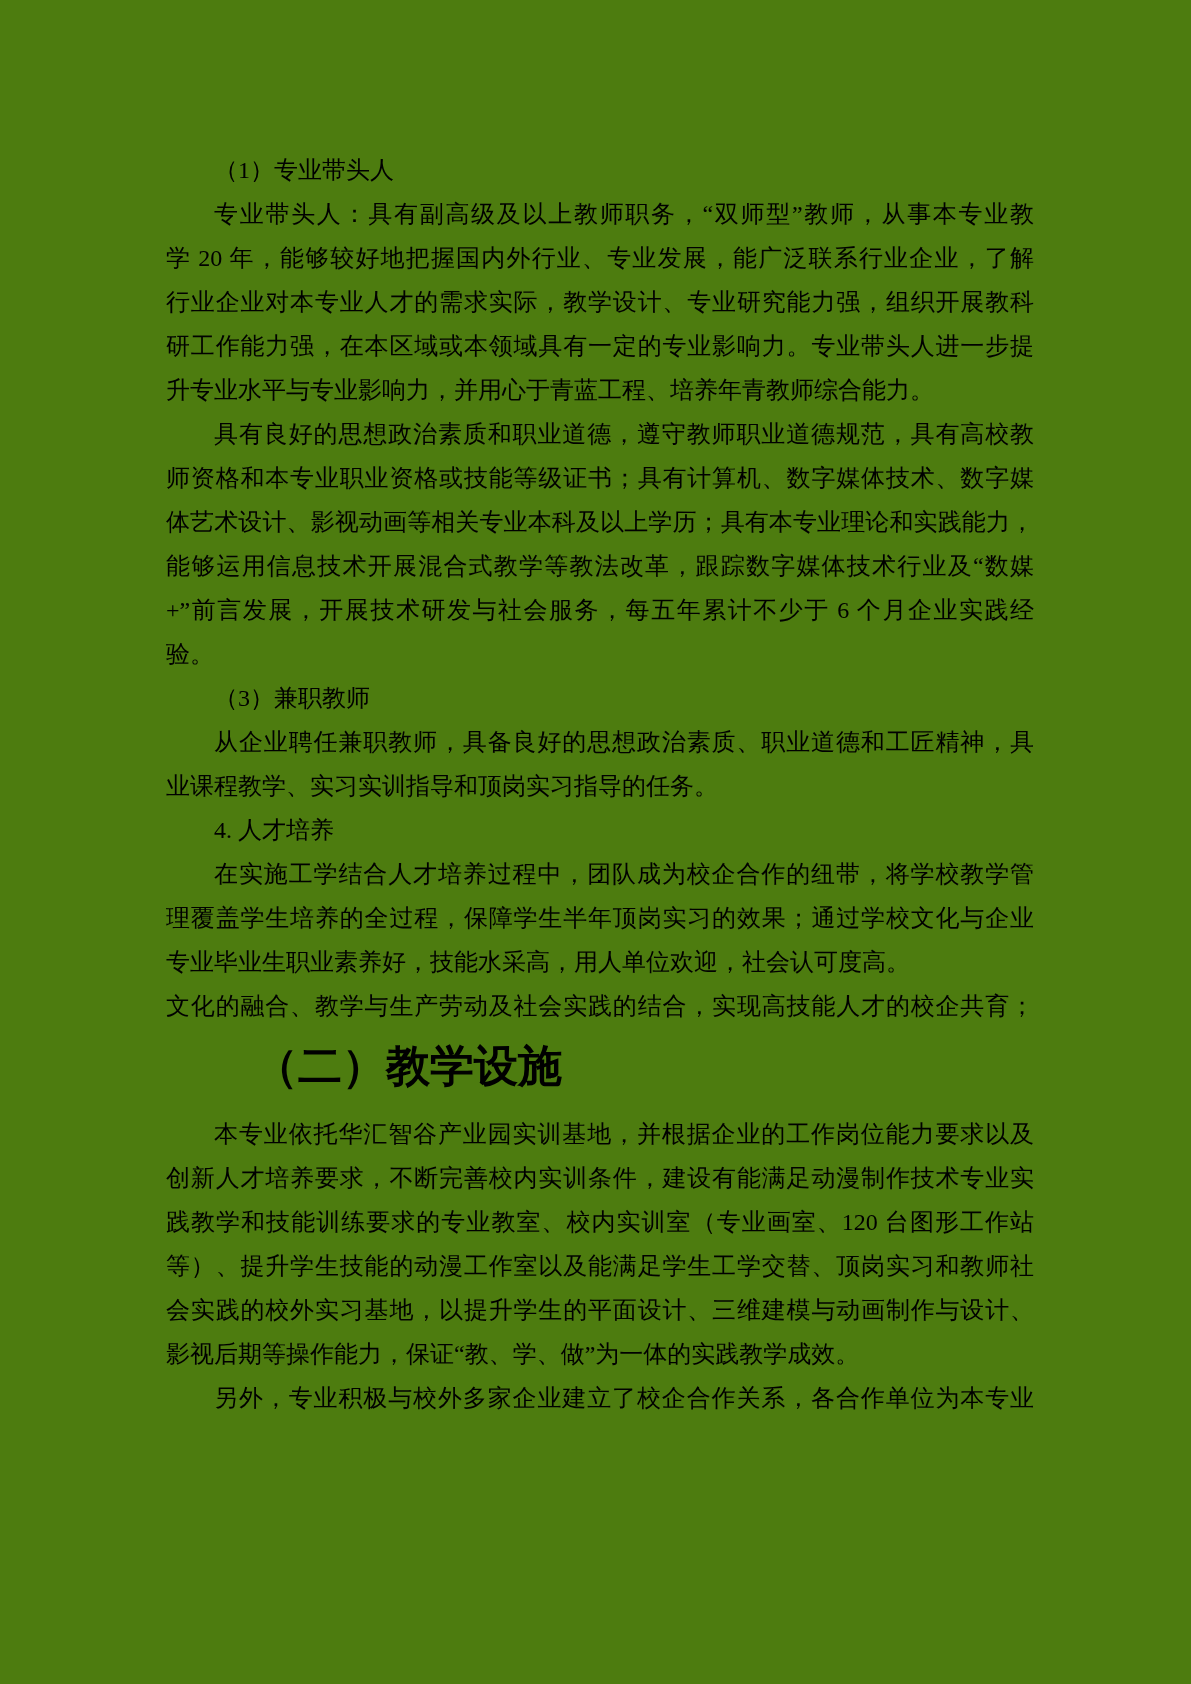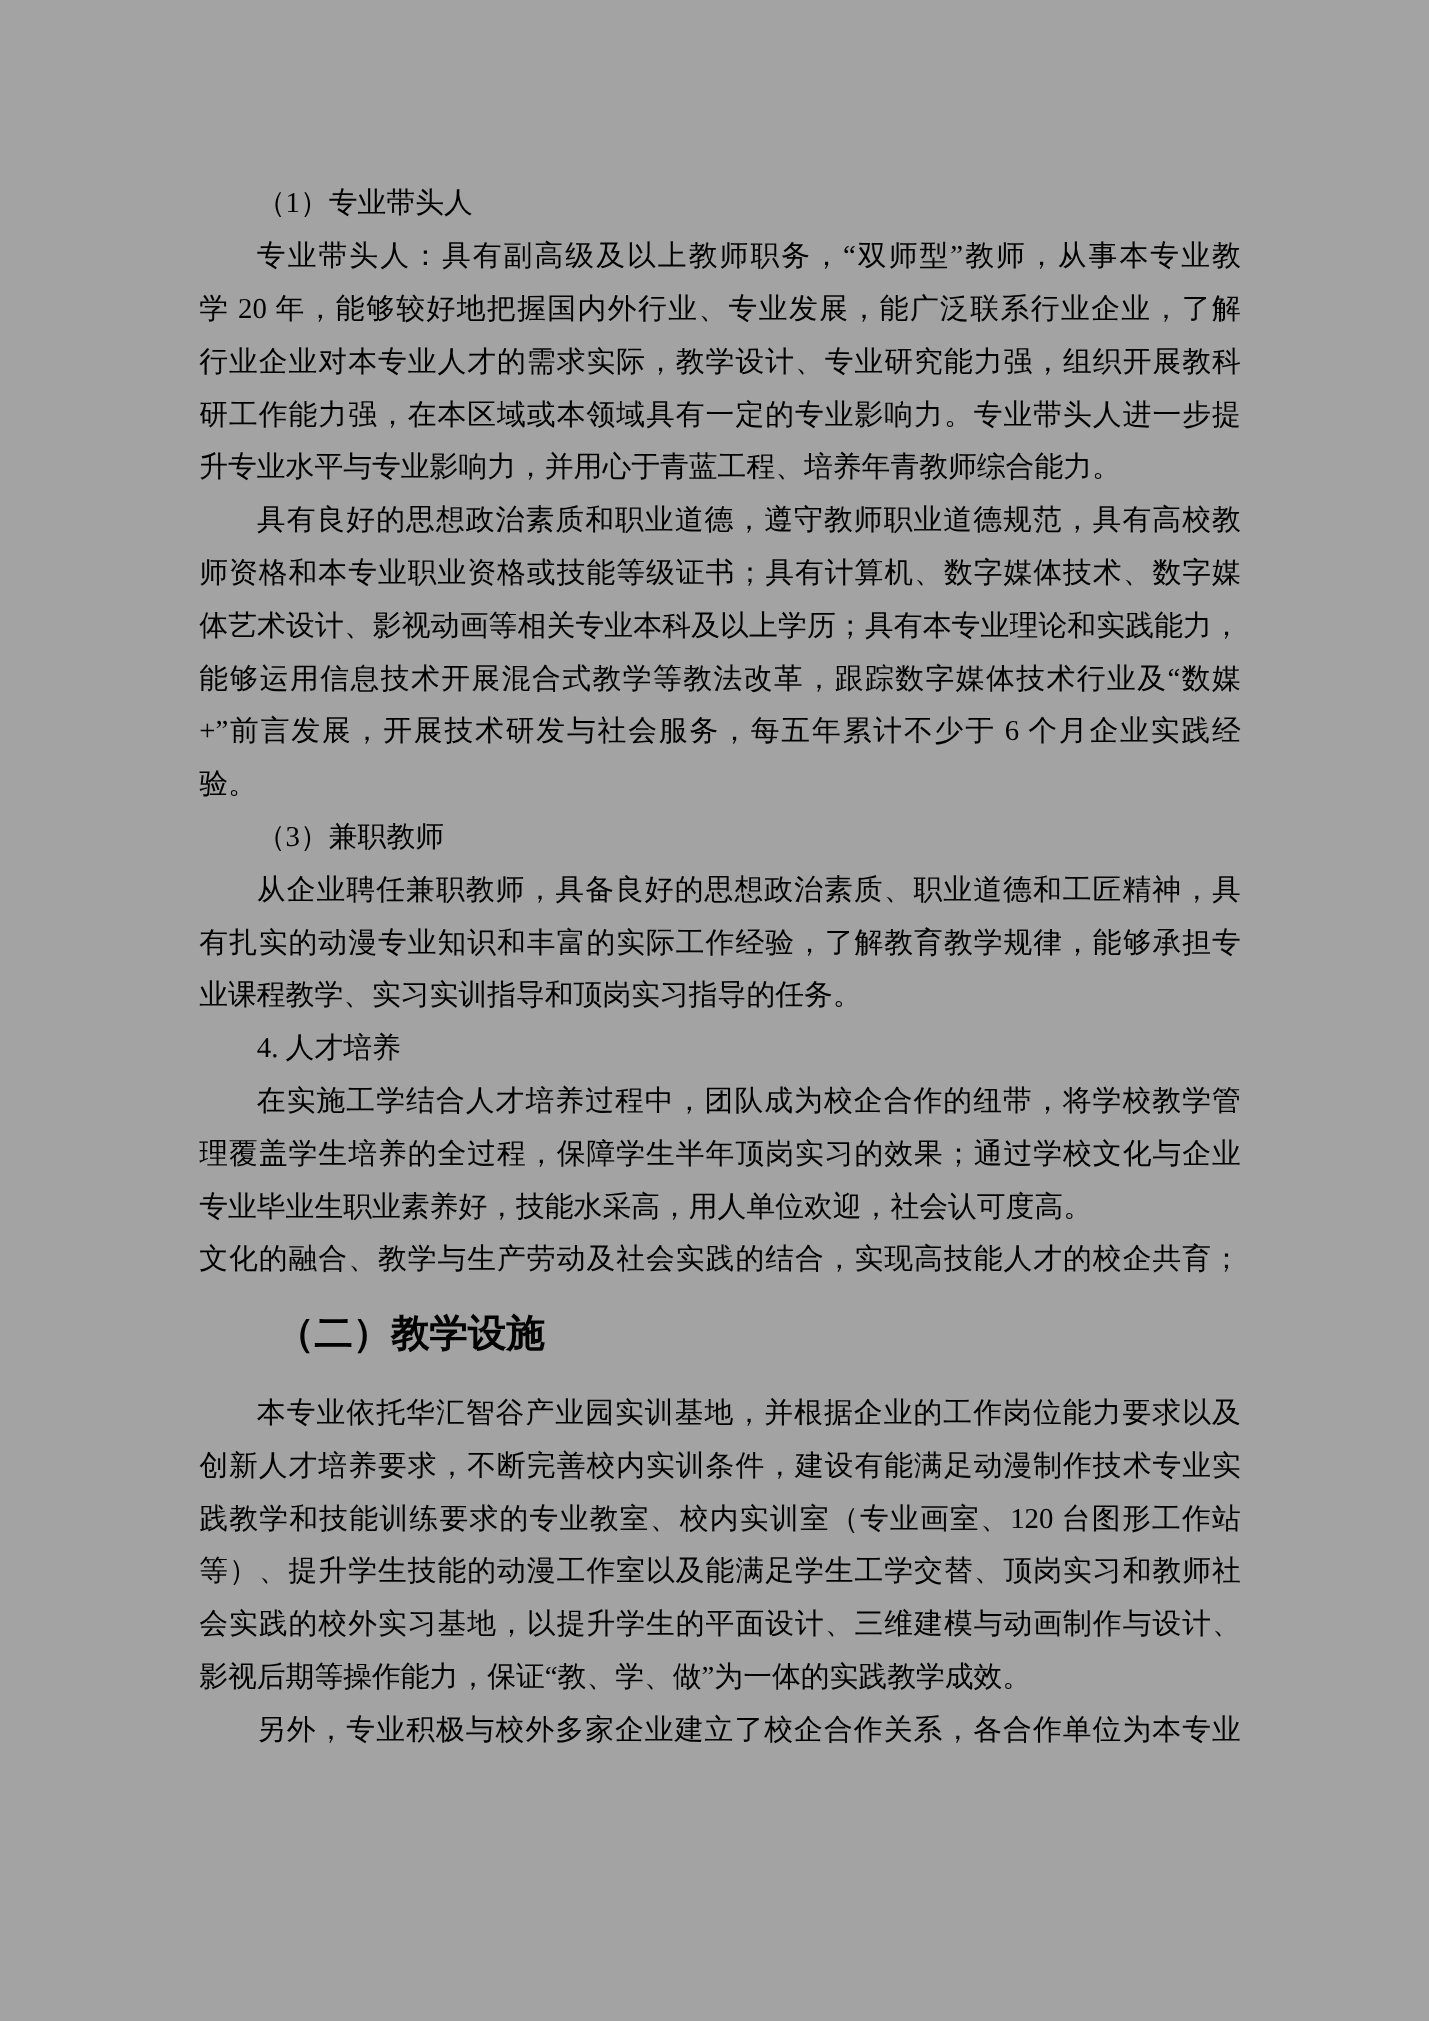--- a/index.html
+++ b/index.html
@@ -14,21 +14,21 @@
     position: relative;
     font-family: "Liberation Serif", "DejaVu Serif", serif;
     color: #000000;
     overflow: hidden;
   }
   .page {
     position: absolute;
     left: 0; top: 0;
     width: 1191px;
     height: 1684px;
-    background: #a3a3a3;
+    background: #4d7c0f;
   }
   .doc-body {
     position: absolute;
     left: 166px;
     top: 148px;
     width: 868px;
   }
   .section { margin: 0; padding: 0; }
   .line {
     font-size: 24px;
@@ -46,21 +46,21 @@
   .line.ll {
     text-align: left;
     text-align-last: left;
   }
   
   .line.fi { text-indent: 2em; }
 
   
   .section.heading { margin: 14px 0 20px 0; }
   .section.heading .line {
-    font-size: 32px;
+    font-size: 44px;
     line-height: 50px;
     height: 50px;
     font-weight: bold;
   }
 
   .pageno {
     position: absolute;
     left: 0;
     top: 1652px;
     width: 1191px;
@@ -91,21 +91,20 @@
         <div class="line jl">体艺术设计、影视动画等相关专业本科及以上学历；具有本专业理论和实践能力，</div>
         <div class="line jl">能够运用信息技术开展混合式教学等教法改革，跟踪数字媒体技术行业及“数媒</div>
         <div class="line jl">+”前言发展，开展技术研发与社会服务，每五年累计不少于 6 个月企业实践经</div>
         <div class="line ll">验。</div>
       </div>
       <div class="section sub">
         <div class="line ll fi">（3）兼职教师</div>
       </div>
       <div class="section para">
         <div class="line jl fi">从企业聘任兼职教师，具备良好的思想政治素质、职业道德和工匠精神，具</div>
-        <div class="line jl">有扎实的动漫专业知识和丰富的实际工作经验，了解教育教学规律，能够承担专</div>
         <div class="line ll">业课程教学、实习实训指导和顶岗实习指导的任务。</div>
       </div>
       <div class="section sub">
         <div class="line ll fi">4. 人才培养</div>
       </div>
       <div class="section para">
         <div class="line jl fi">在实施工学结合人才培养过程中，团队成为校企合作的纽带，将学校教学管</div>
         <div class="line jl">理覆盖学生培养的全过程，保障学生半年顶岗实习的效果；通过学校文化与企业</div>
         <div class="line ll">专业毕业生职业素养好，技能水采高，用人单位欢迎，社会认可度高。</div>
         <div class="line jl">文化的融合、教学与生产劳动及社会实践的结合，实现高技能人才的校企共育；</div>

